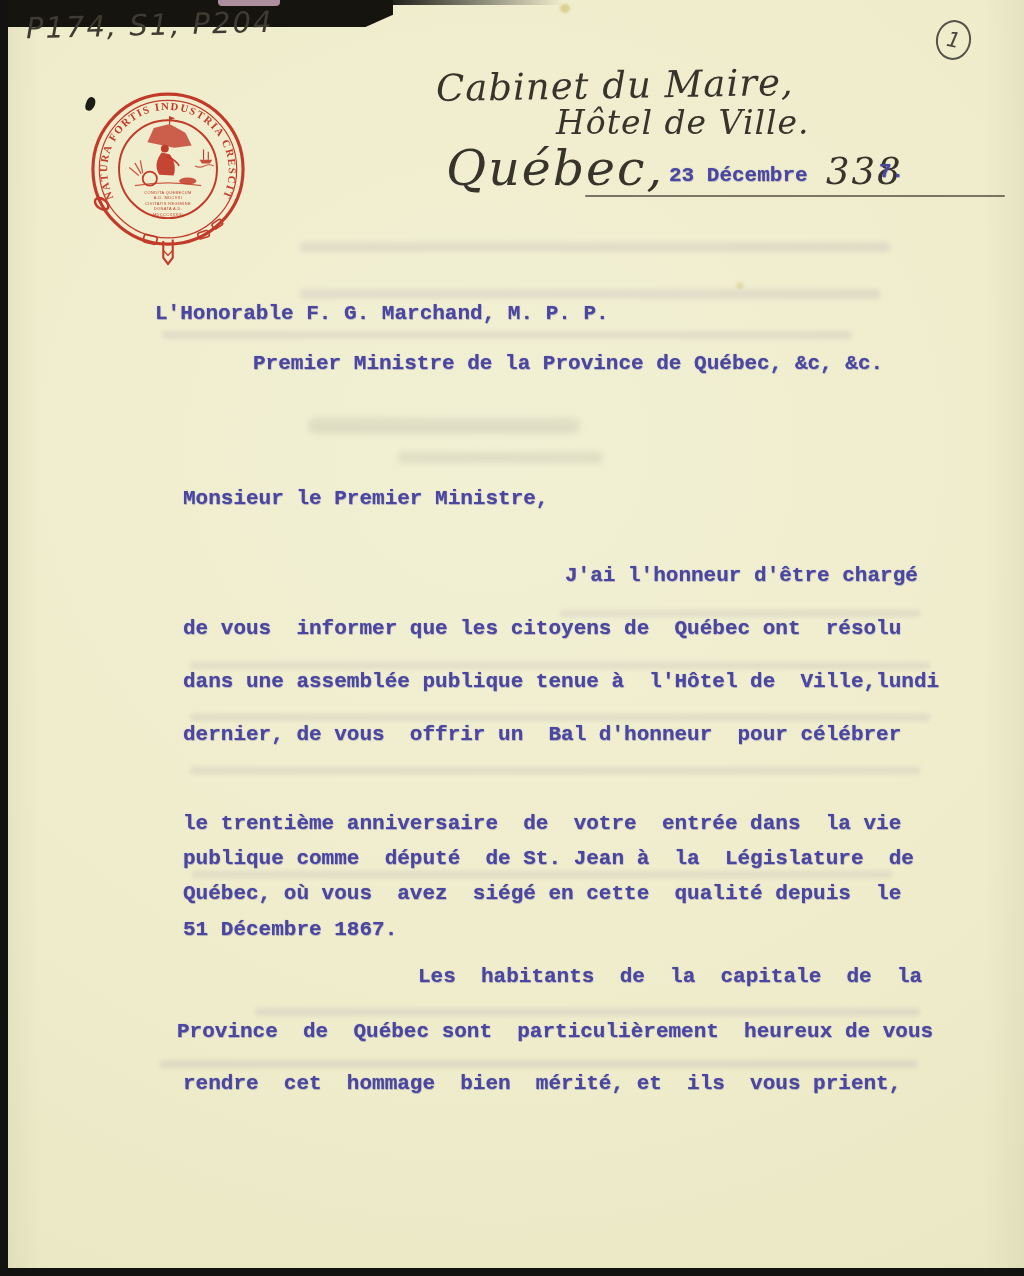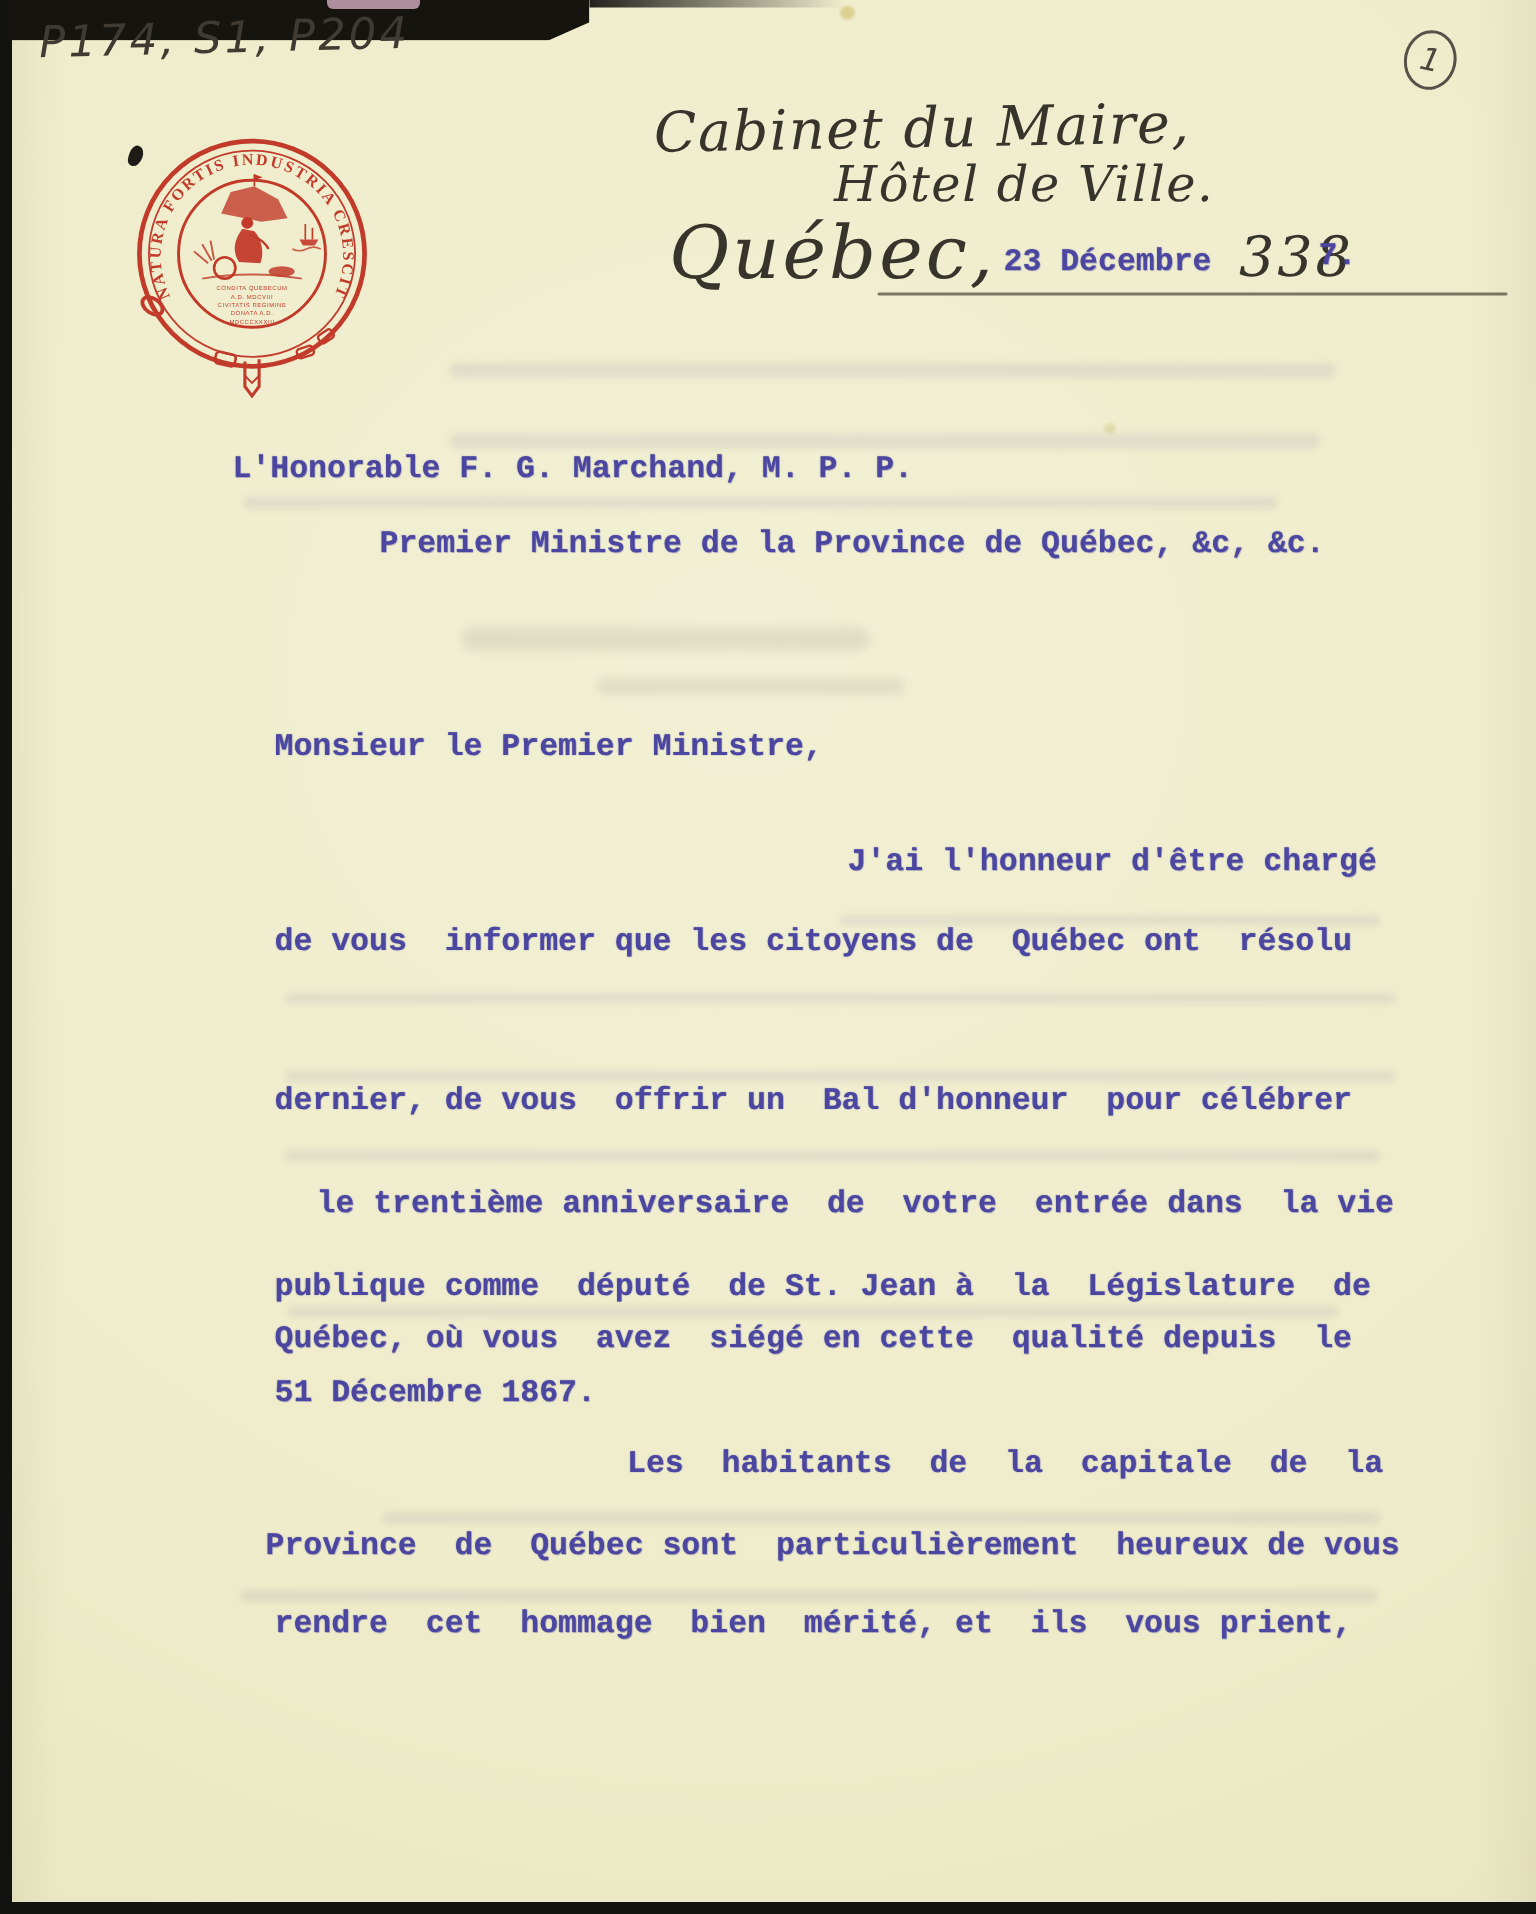--- a/index.html
+++ b/index.html
@@ -51,21 +51,21 @@
   }
   .t-date{left:633px;top:164px;margin-left:36px;}
   .t-year{left:879px;top:160px;}
   .r1{left:155px;top:302px;text-align:right;}
   .r2{left:253px;top:352px;}
   .sal{left:183px;top:487px;}
   .bl0{left:565px;top:564px;}
   .bl1{left:183px;top:617px;text-align:center;}
   .bl2{left:183px;top:670px;}
   .bl3{left:183px;top:723px;}
-  .bl4{left:183px;top:792px;margin-left:28px;}
+  .bl4{left:183px;top:812px;}
   .bl5{left:183px;top:829px;margin-top:18px;}
   .bl6{left:183px;top:882px;}
   .bl7{left:183px;top:918px;}
   .bl8{left:418px;top:965px;}
   .bl9{left:177px;top:1020px;}
   .bl10{left:183px;top:1072px;}
   
   .ghost{position:absolute;background:rgba(88,82,150,.10);filter:blur(2px);border-radius:4px;}
   .ghost-script{position:absolute;background:rgba(70,68,70,.10);filter:blur(3px);border-radius:8px;}
   
@@ -160,20 +160,21 @@
   <div class="ghost" style="left:190px;top:767px;width:730px;height:7px;"></div>
   <div class="ghost" style="left:192px;top:871px;width:700px;height:7px;"></div>
   <div class="ghost" style="left:255px;top:1008px;width:665px;height:8px;"></div>
   <div class="ghost" style="left:160px;top:1060px;width:758px;height:8px;"></div>
 
   <div class="typed r1">L'Honorable F. G. Marchand, M. P. P.</div>
   <div class="typed r2">Premier Ministre de la Province de Québec, &amp;c, &amp;c.</div>
   <div class="typed sal">Monsieur le Premier Ministre,</div>
   <div class="typed bl0">J'ai l'honneur d'être chargé</div>
   <div class="typed bl1">de vous  informer que les citoyens de  Québec ont  résolu</div>
+  <div class="typed bl2">dans une assemblée publique tenue à  l'Hôtel de  Ville,lundi</div>
   <div class="typed bl3">dernier, de vous  offrir un  Bal d'honneur  pour célébrer</div>
   <div class="typed bl4">le trentième anniversaire  de  votre  entrée dans  la vie</div>
   <div class="typed bl5">publique comme  député  de St. Jean à  la  Législature  de</div>
   <div class="typed bl6">Québec, où vous  avez  siégé en cette  qualité depuis  le</div>
   <div class="typed bl7">51 Décembre 1867.</div>
   <div class="typed bl8">Les  habitants  de  la  capitale  de  la</div>
   <div class="typed bl9">Province  de  Québec sont  particulièrement  heureux de vous</div>
   <div class="typed bl10">rendre  cet  hommage  bien  mérité, et  ils  vous prient,</div>
 
 </div>

